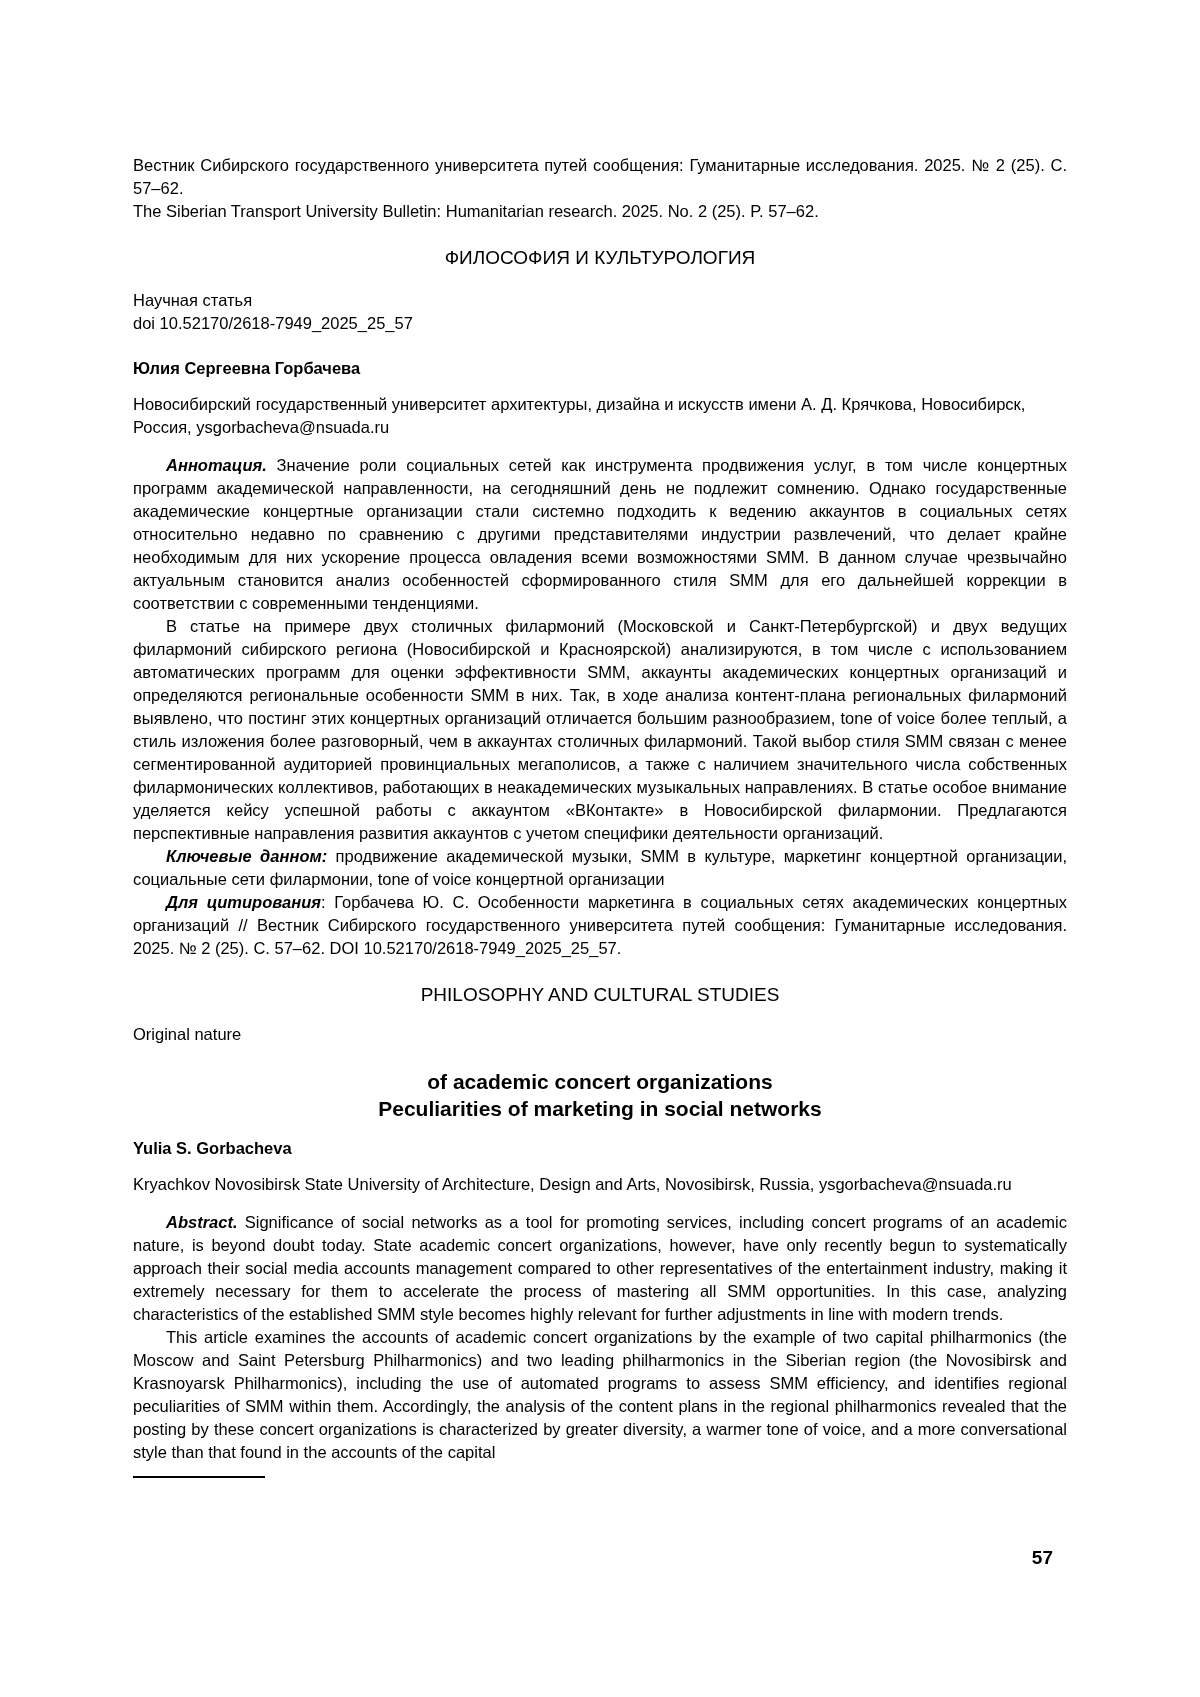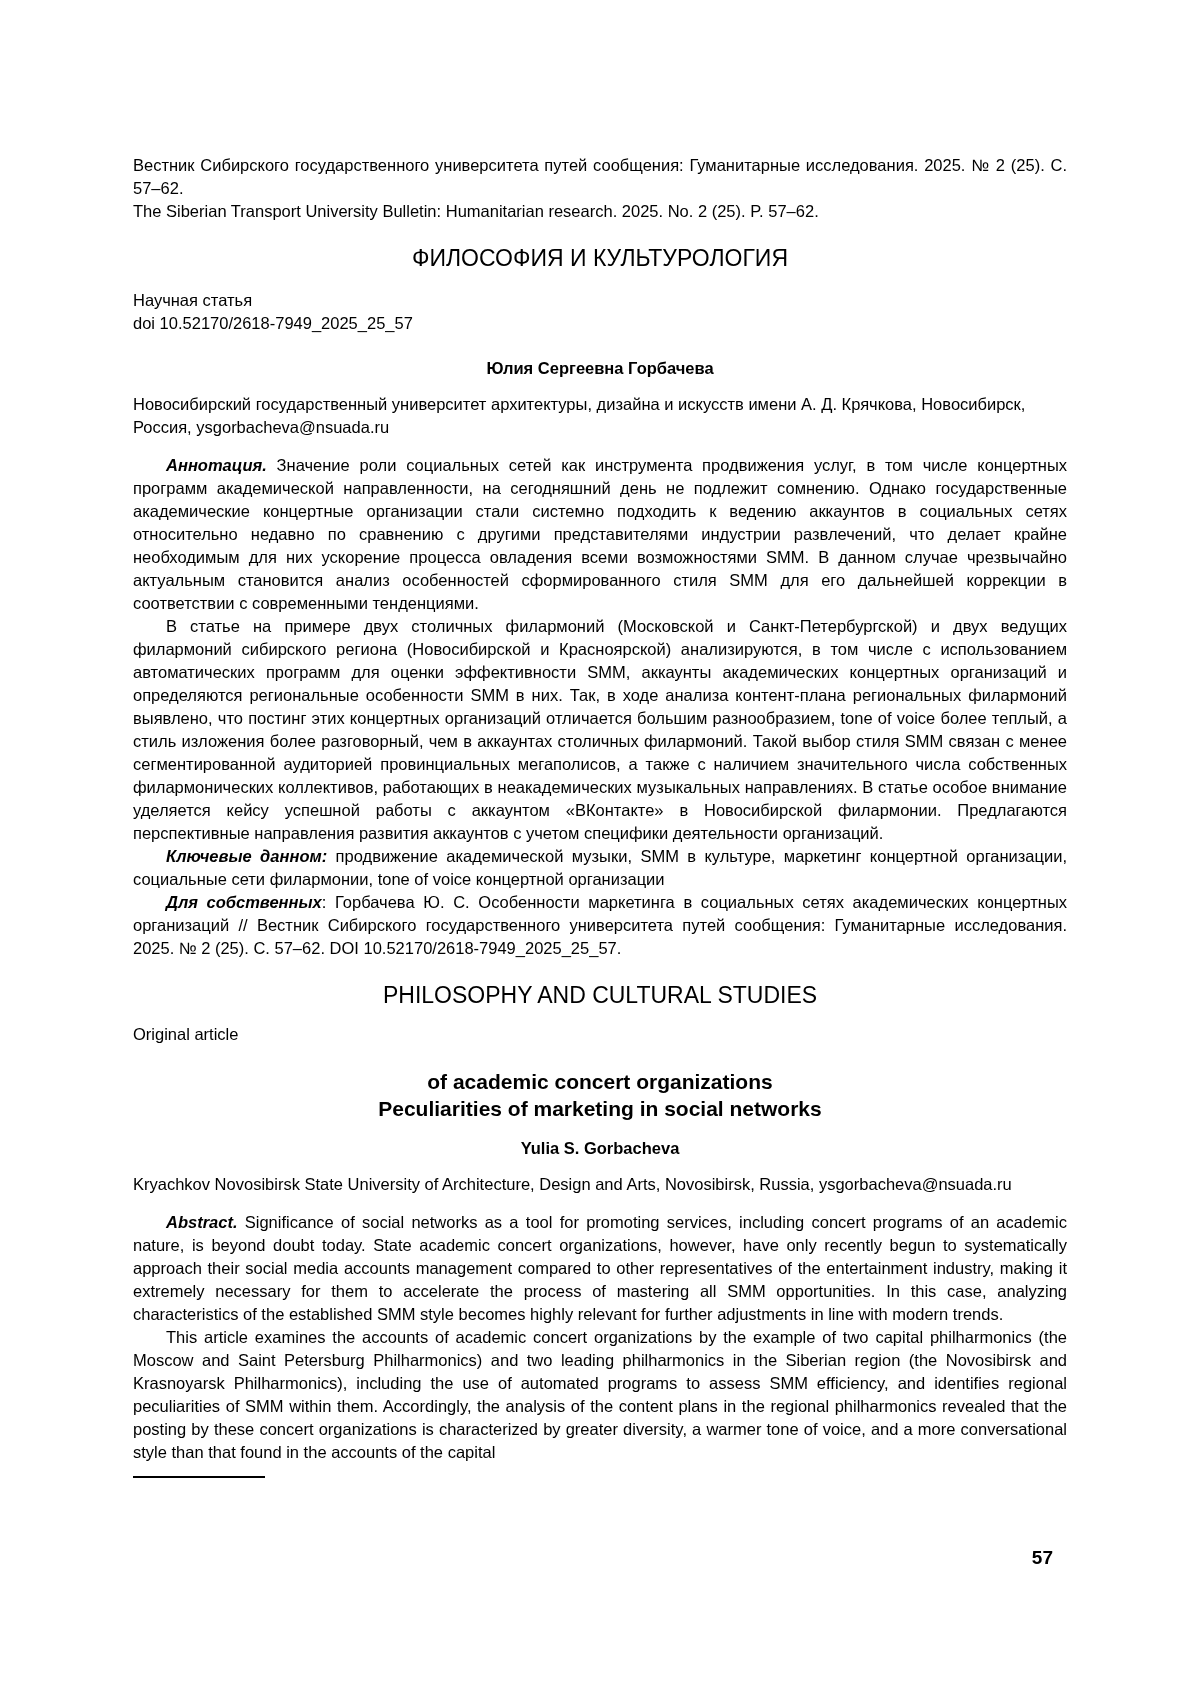--- a/index.html
+++ b/index.html
@@ -14,30 +14,30 @@
     font-size:16.5px;
     line-height:23px;
     padding:140px 133px 0 133px;
     overflow:hidden;
     border-radius:16px;
   }
   .just { text-align:justify; }
   .indent { text-indent:33px; }
   .lead { font-weight:bold; font-style:italic; }
   .sec-heading {
-    font-size:23px; line-height:26px; font-weight:400;
+    font-size:19px; line-height:26px; font-weight:400;
     text-align:center; margin-top:22px;
   }
   .meta { margin-top:18px; }
   .art-title {
     font-size:21px; line-height:27px; font-weight:700;
     text-align:center; margin-top:22px;
   }
   .art-title span { display:block; }
-  .author { font-weight:700; margin-top:15px;text-align:center; }
+  .author { font-weight:700; margin-top:15px; }
   .affiliation { margin-top:13px; }
   .abstract-block { margin-top:15px; }
   .en-article-type { margin-top:15px; }
   .footnote { margin-top:12px; }
   .footnote-rule {
     width:132px; border-top:2px solid #000;
     margin-bottom:10px;
   }
   .copyright { padding-left:13px; }
   .pagenum {
@@ -66,26 +66,26 @@
     </h1>
 
   <div class="author">Юлия Сергеевна Горбачева</div>
 
   <p class="affiliation">Новосибирский государственный университет архитектуры, дизайна и искусств имени А. Д. Крячкова, Новосибирск, Россия, ysgorbacheva@nsuada.ru</p>
 
   <div class="abstract-block">
     <p class="just indent"><span class="lead">Аннотация.</span><span> Значение роли социальных сетей как инструмента продвижения услуг, в том числе концертных программ академической направленности, на сегодняшний день не подлежит сомнению. Однако государственные академические концертные организации стали системно подходить к ведению аккаунтов в социальных сетях относительно недавно по сравнению с другими представителями индустрии развлечений, что делает крайне необходимым для них ускорение процесса овладения всеми возможностями SMM. В данном случае чрезвычайно актуальным становится анализ особенностей сформированного стиля SMM для его дальнейшей коррекции в соответствии с современными тенденциями.</span></p>
     <p class="just indent">В статье на примере двух столичных филармоний (Московской и Санкт-Петербургской) и двух ведущих филармоний сибирского региона (Новосибирской и Красноярской) анализируются, в том числе с использованием автоматических программ для оценки эффективности SMM, аккаунты академических концертных организаций и определяются региональные особенности SMM в них. Так, в ходе анализа контент-плана региональных филармоний выявлено, что постинг этих концертных организаций отличается большим разнообразием, tone of voice более теплый, а стиль изложения более разговорный, чем в аккаунтах столичных филармоний. Такой выбор стиля SMM связан с менее сегментированной аудиторией провинциальных мегаполисов, а также с наличием значительного числа собственных филармонических коллективов, работающих в неакадемических музыкальных направлениях. В статье особое внимание уделяется кейсу успешной работы с аккаунтом «ВКонтакте» в Новосибирской филармонии. Предлагаются перспективные направления развития аккаунтов с учетом специфики деятельности организаций.</p>
     <p class="just indent"><span class="lead">Ключевые данном:</span><span> продвижение академической музыки, SMM в культуре, маркетинг концертной организации, социальные сети филармонии, tone of voice концертной организации</span></p>
-    <p class="just indent"><span class="lead">Для собственных</span><span>: Горбачева Ю. С. Особенности маркетинга в социальных сетях академических концертных организаций // Вестник Сибирского государственного университета путей сообщения: Гуманитарные исследования. 2025. № 2 (25). С. 57–62. DOI 10.52170/2618-7949_2025_25_57.</span></p>
+    <p class="just indent"><span class="lead">Для цитирования</span><span>: Горбачева Ю. С. Особенности маркетинга в социальных сетях академических концертных организаций // Вестник Сибирского государственного университета путей сообщения: Гуманитарные исследования. 2025. № 2 (25). С. 57–62. DOI 10.52170/2618-7949_2025_25_57.</span></p>
   </div>
 
   <h2 class="sec-heading">PHILOSOPHY AND CULTURAL STUDIES</h2>
 
-  <div class="en-article-type">Original article</div>
+  <div class="en-article-type">Original nature</div>
 
   <h1 class="art-title">
       <span>of academic concert organizations</span>
       <span>Peculiarities of marketing in social networks</span>
     </h1>
 
   <div class="author">Yulia S. Gorbacheva</div>
 
   <p class="affiliation">Kryachkov Novosibirsk State University of Architecture, Design and Arts, Novosibirsk, Russia, ysgorbacheva@nsuada.ru</p>
 

